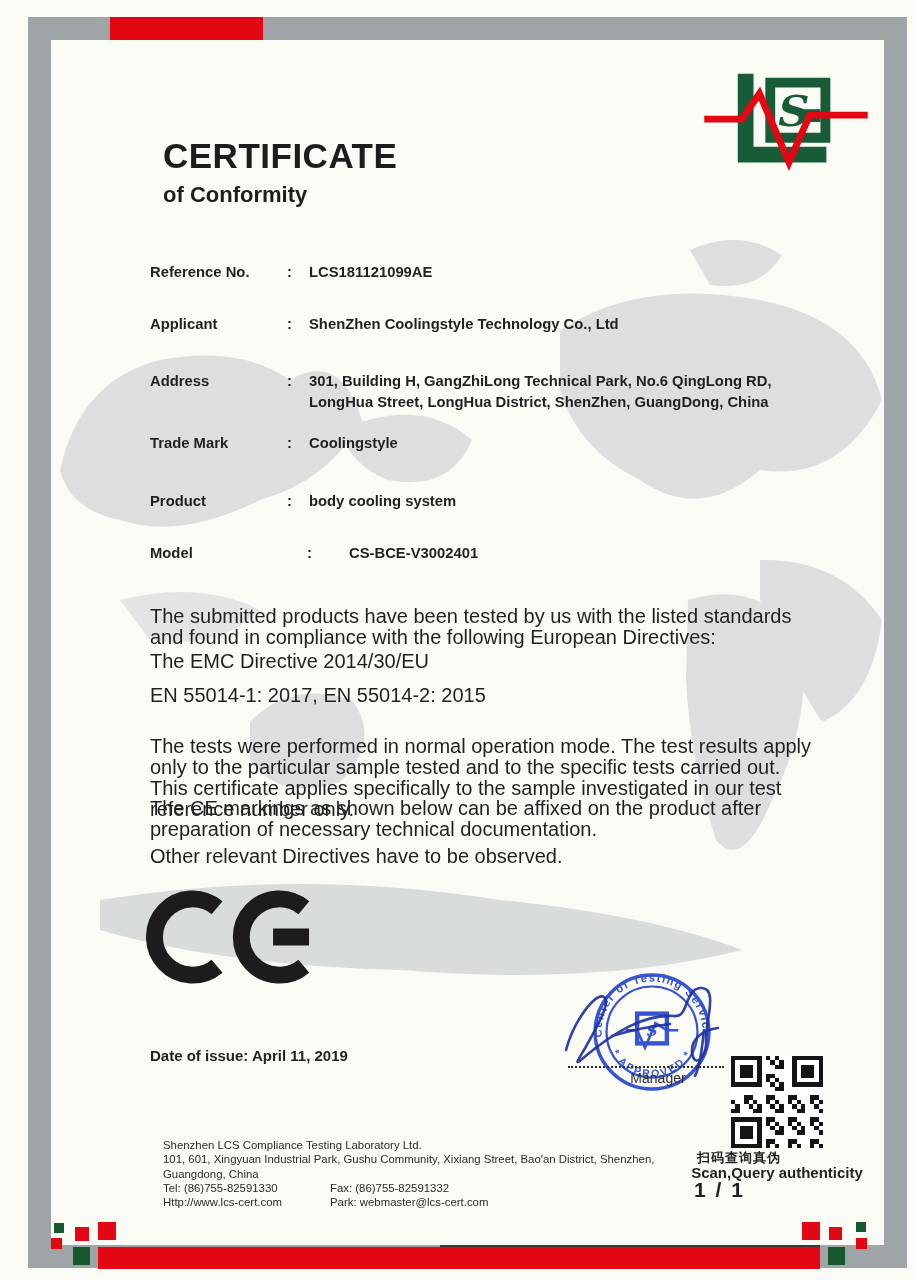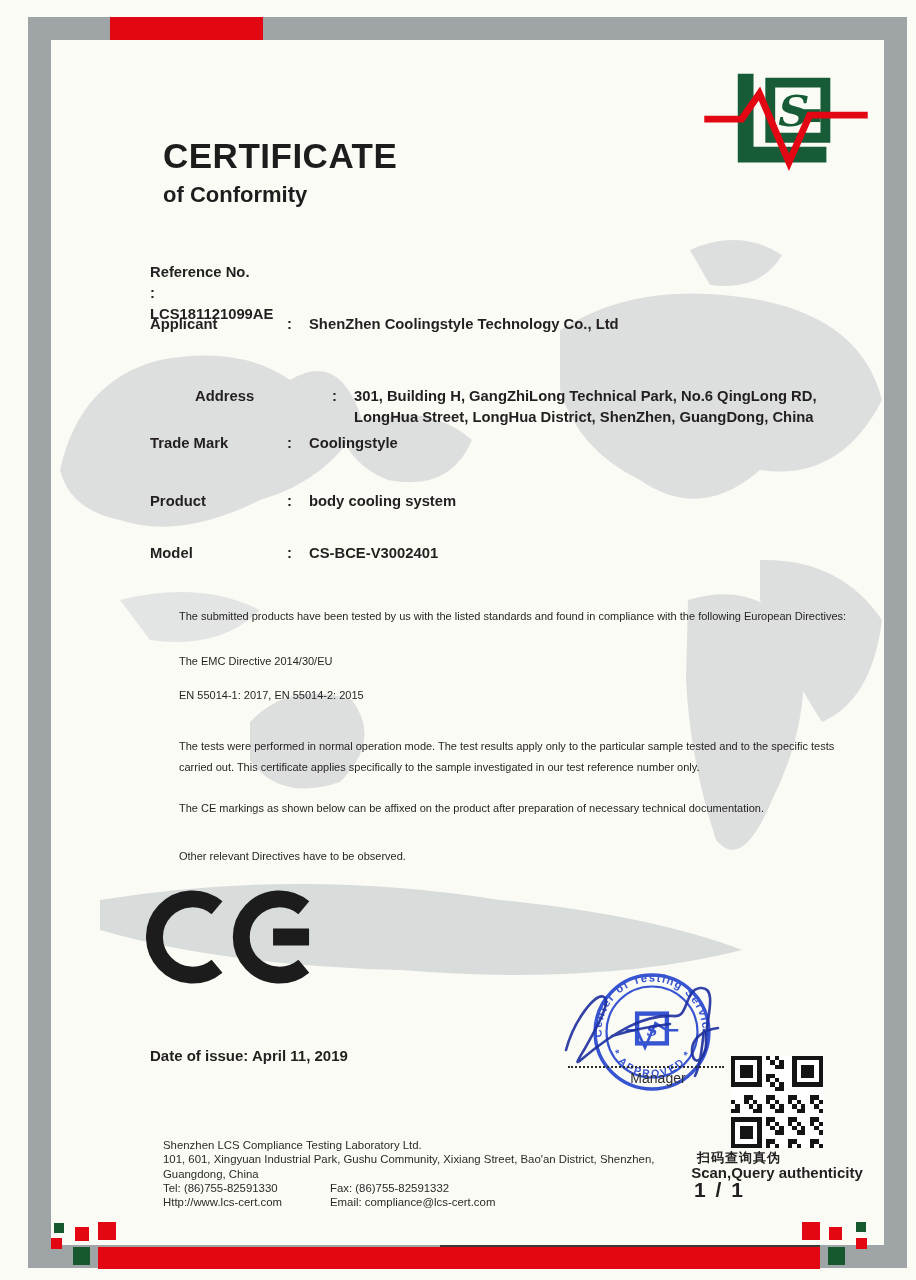--- a/index.html
+++ b/index.html
@@ -21,21 +21,21 @@
   .line-dark-bottom{position:absolute;left:440px;top:1245px;width:380px;height:2px;background:#3a3a3a;z-index:3;}
   .sq{position:absolute;z-index:4;}
   
   .z{position:absolute;z-index:5;}
   .title{left:163px;top:136px;font-size:35px;font-weight:bold;letter-spacing:.5px;color:#1d1d1d;}
   .subtitle{left:163px;top:182px;font-size:22px;font-weight:bold;color:#1d1d1d;}
   .row{position:absolute;left:150px;display:flex;font-size:14.8px;font-weight:bold;line-height:21px;z-index:5;}
   .row .lbl{width:137px;}
   .row .col{width:22px;}
   .row .val{width:490px;}
-  .para{left:150px;width:668px;font-size:11px;line-height:21px;margin-left:29px;}
+  .para{left:150px;width:668px;font-size:20px;line-height:21px;}
   .bold{font-weight:normal;}
   .date{left:150px;top:1047px;font-size:15px;font-weight:bold;}
   .dotline{left:568px;top:1050px;width:156px;border-bottom:2.5px dotted #2c2c2c;height:16px;}
   .manager{left:588px;top:1070px;width:140px;text-align:center;font-size:14px;color:#2e2e2e;}
   
   .qr{left:731px;top:1056px;width:92px;height:92px;display:grid;
       grid-template-columns:repeat(21,1fr);grid-template-rows:repeat(21,1fr);background:#fff;}
   .qr i{display:block;}
   .qr i.d{background:#141414;}
   .qr-zh{left:697px;top:1149px;width:160px;text-align:left;font-size:13px;font-weight:bold;letter-spacing:1px;}
@@ -90,46 +90,46 @@
     <path d="M40,14 h16 v74 h74 v16 h-90 Z" fill="#175c37"></path>
     <path d="M68,18 H134 V84 H68 Z M78,28 H124 V74 H78 Z" fill="#175c37" fill-rule="evenodd"></path>
     <rect x="106" y="50" width="18" height="13" fill="#175c37"></rect>
     <text x="97" y="67" font-family="DejaVu Serif, serif" font-size="44" font-weight="bold" font-style="italic" fill="#175c37" text-anchor="middle">S</text>
     <polyline points="6,60 44,60 62,34 92,104 113,56 172,56" fill="none" stroke="#e30613" stroke-width="7"></polyline>
   </svg>
 
   <div class="z title">CERTIFICATE</div>
   <div class="z subtitle">of Conformity</div>
 
-  <div class="row" style="top:262px;flex-direction:column;">
+  <div class="row" style="top:262px;">
     <span class="lbl">Reference No.</span>
     <span class="col">:</span>
     <span class="val">LCS181121099AE</span>
   </div>
   <div class="row" style="top:314px;">
     <span class="lbl">Applicant</span>
     <span class="col">:</span>
     <span class="val">ShenZhen Coolingstyle Technology Co., Ltd</span>
   </div>
-  <div class="row" style="top:386px;margin-left:45px;">
+  <div class="row" style="top:371px;">
     <span class="lbl">Address</span>
     <span class="col">:</span>
     <span class="val">301, Building H, GangZhiLong Technical Park, No.6 QingLong RD, LongHua Street, LongHua District, ShenZhen, GuangDong, China</span>
   </div>
   <div class="row" style="top:433px;">
     <span class="lbl">Trade Mark</span>
     <span class="col">:</span>
     <span class="val">Coolingstyle</span>
   </div>
   <div class="row" style="top:491px;">
     <span class="lbl">Product</span>
     <span class="col">:</span>
     <span class="val">body cooling system</span>
   </div>
-  <div class="row" style="top:543px;">
+  <div class="row" style="top:543px;gap:20px;">
     <span class="lbl">Model</span>
     <span class="col">:</span>
     <span class="val">CS-BCE-V3002401</span>
   </div>
 
   <div class="z para" style="top:606px;">The submitted products have been tested by us with the listed standards and found in compliance with the following European Directives:</div>
   <div class="z para bold" style="top:651px;">The EMC Directive 2014/30/EU</div>
   <div class="z para bold" style="top:685px;">EN 55014-1: 2017, EN 55014-2: 2015</div>
   <div class="z para" style="top:736px;">The tests were performed in normal operation mode. The test results apply only to the particular sample tested and to the specific tests carried out. This certificate applies specifically to the sample investigated in our test reference number only.</div>
   <div class="z para" style="top:798px;">The CE markings as shown below can be affixed on the product after preparation of necessary technical documentation.</div>
@@ -628,17 +628,17 @@
   <div class="z footer">
     <div>Shenzhen LCS Compliance Testing Laboratory Ltd.</div>
     <div>101, 601, Xingyuan Industrial Park, Gushu Community, Xixiang Street, Bao'an District, Shenzhen,</div>
     <div>Guangdong, China</div>
     <div class="cols">
       <span>Tel: (86)755-82591330</span>
       <span>Fax: (86)755-82591332</span>
     </div>
     <div class="cols">
       <span>Http://www.lcs-cert.com</span>
-      <span>Email: compliance@lcs-cert.com</span>
+      <span>Park: webmaster@lcs-cert.com</span>
     </div>
   </div>
 
 </div>
 
 </body></html>

